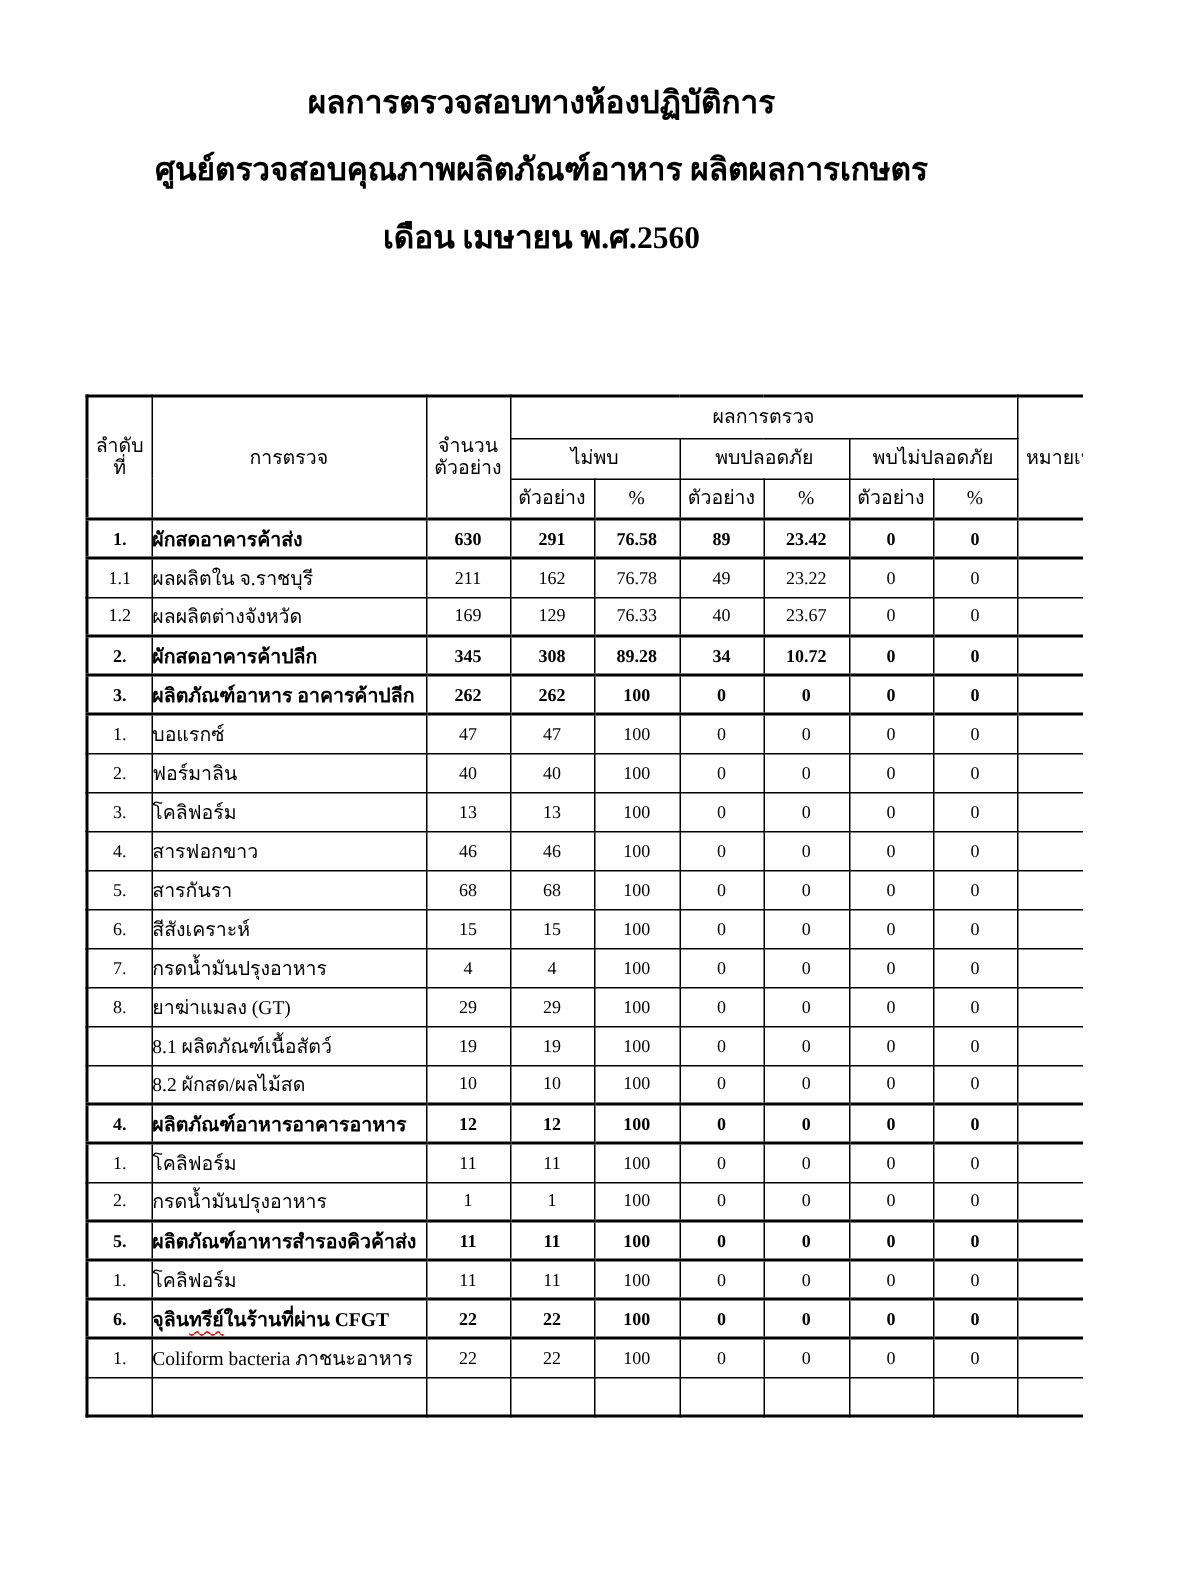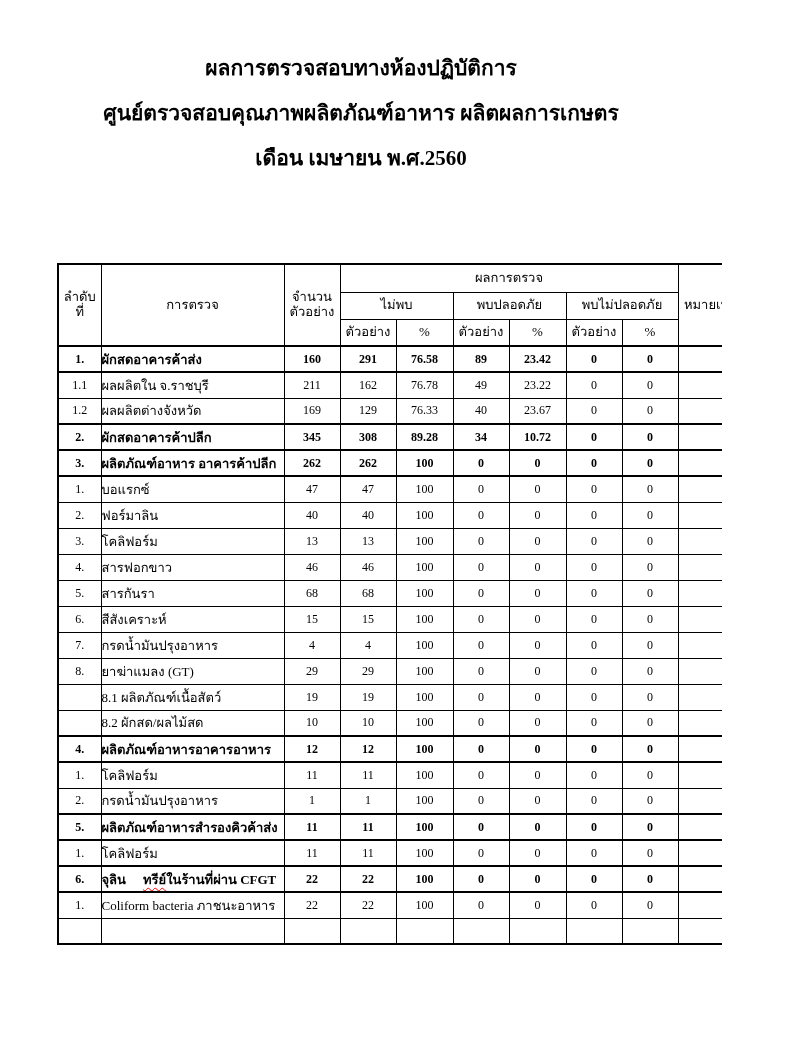--- a/index.html
+++ b/index.html
@@ -78,21 +78,20 @@
     font-weight: bold;
     border-top: 2px solid #000000;
     border-bottom: 2px solid #000000;
   }
   .squiggle {
     text-decoration: underline;
     text-decoration-style: wavy;
     text-decoration-color: #ff0000;
     text-decoration-thickness: 1px;
     text-underline-offset: 3px;
-    margin-left: 17px;
   }
 </style>
 </head>
 <body>
 
 <div class="page">
 
   <div class="title-block">
     <div class="title-line">ผลการตรวจสอบทางห้องปฏิบัติการ</div>
     <div class="title-line">ศูนย์ตรวจสอบคุณภาพผลิตภัณฑ์อาหาร ผลิตผลการเกษตร</div>
@@ -133,21 +132,21 @@
         <th>ตัวอย่าง</th>
         <th>%</th>
         <th>ตัวอย่าง</th>
         <th>%</th>
       </tr>
     </thead>
     <tbody id="rows">
         <tr class="bold">
           <td class="c-no">1.</td>
           <td class="c-name">ผักสดอาคารค้าส่ง</td>
-          <td class="c-num">160</td>
+          <td class="c-num">630</td>
           <td class="c-num">291</td>
           <td class="c-num">76.58</td>
           <td class="c-num">89</td>
           <td class="c-num">23.42</td>
           <td class="c-num">0</td>
           <td class="c-num">0</td>
           <td class="c-remark"></td>
         </tr>
         <tr>
           <td class="c-no">1.1</td>

